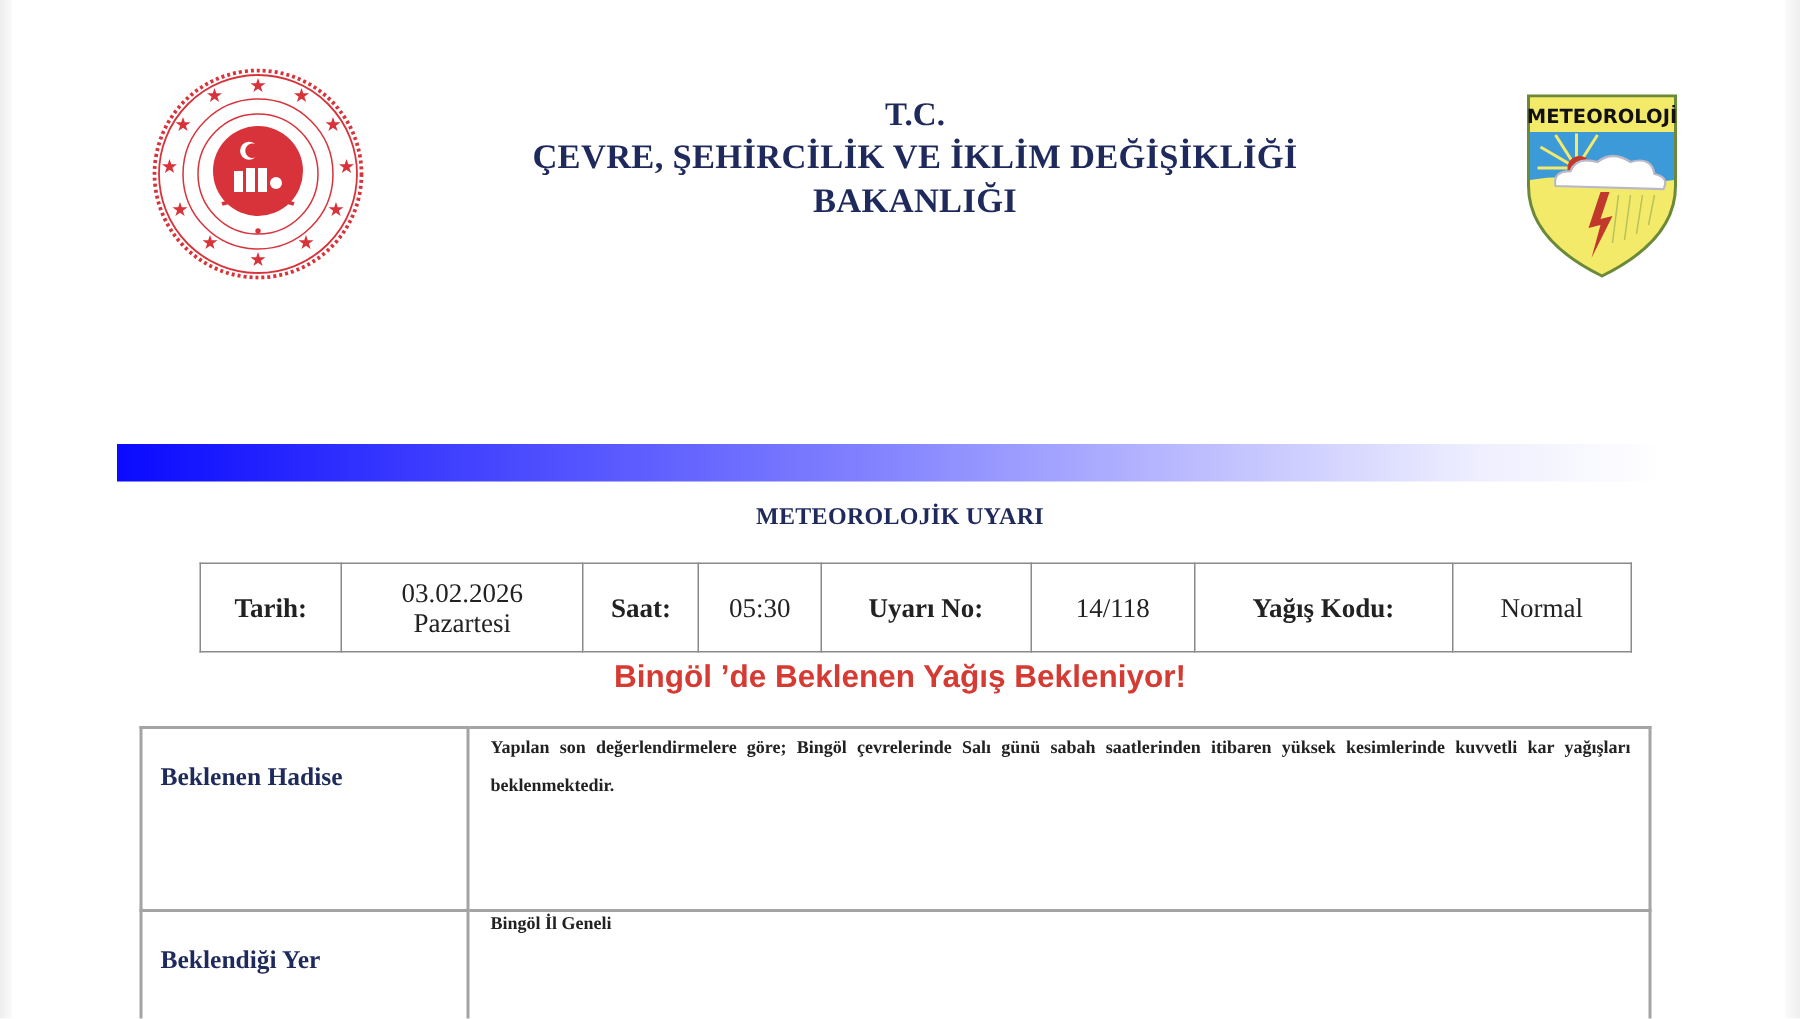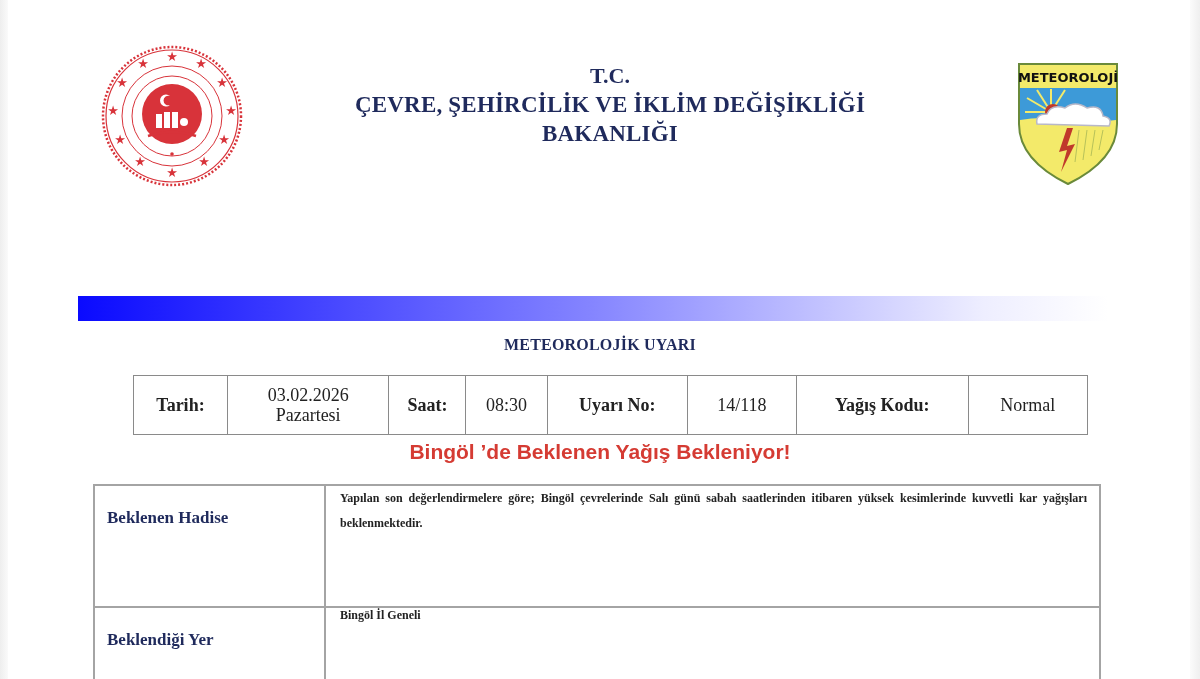--- a/index.html
+++ b/index.html
@@ -53,21 +53,21 @@
     position: absolute; left: 0; right: 0; top: 440px; text-align: center;
     font-family: "Liberation Sans", sans-serif; font-weight: bold;
     font-size: 21px; color: #d53b33;
   }
   table.detail {
     position: absolute; left: 93px; top: 484px; width: 1008px;
     border-collapse: collapse; color: #222;
   }
   table.detail td { border: 2px solid #a4a4a4; vertical-align: top; }
   table.detail td.k {
-    width: 200px; padding: 22px 17px 0 12px; color: #1f2a5c; font-weight: bold; font-size: 17px;
+    width: 200px; padding: 22px 4px 0 12px; color: #1f2a5c; font-weight: bold; font-size: 17px;
   }
   table.detail td.v { padding: 0 12px 0 14px; font-weight: bold; font-size: 12px; }
   .row1 td { height: 98px; }
   .row1 td.v { padding-top: 24px; text-align: justify; text-align-last: left; line-height: 25px; }
   .row2 td { height: 52px; }
   .row2 td.k { padding-top: 14px; }
   .row2 td.v { padding-top: 16px; padding-left: 24px; }
 </style>
 </head>
 <body>
@@ -143,21 +143,21 @@
 
 <table class="meta">
   <tbody>
       <tr>
     <td class="lbl" style="width:76px">Tarih:</td>
     <td style="width:140px; line-height:20px;">
       <div>03.02.2026</div>
       <div>Pazartesi</div>
     </td>
     <td class="lbl" style="width:60px">Saat:</td>
-    <td style="width:64px">08:30</td>
+    <td style="width:64px">05:30</td>
     <td class="lbl" style="width:120px">Uyarı No:</td>
     <td style="width:90px">14/118</td>
     <td class="lbl" style="width:150px">Yağış Kodu:</td>
     <td style="width:100px">Normal</td>
   </tr>
 </tbody>
   </table>
 
 <div class="headline">Bingöl ’de Beklenen Yağış Bekleniyor!</div>
 

